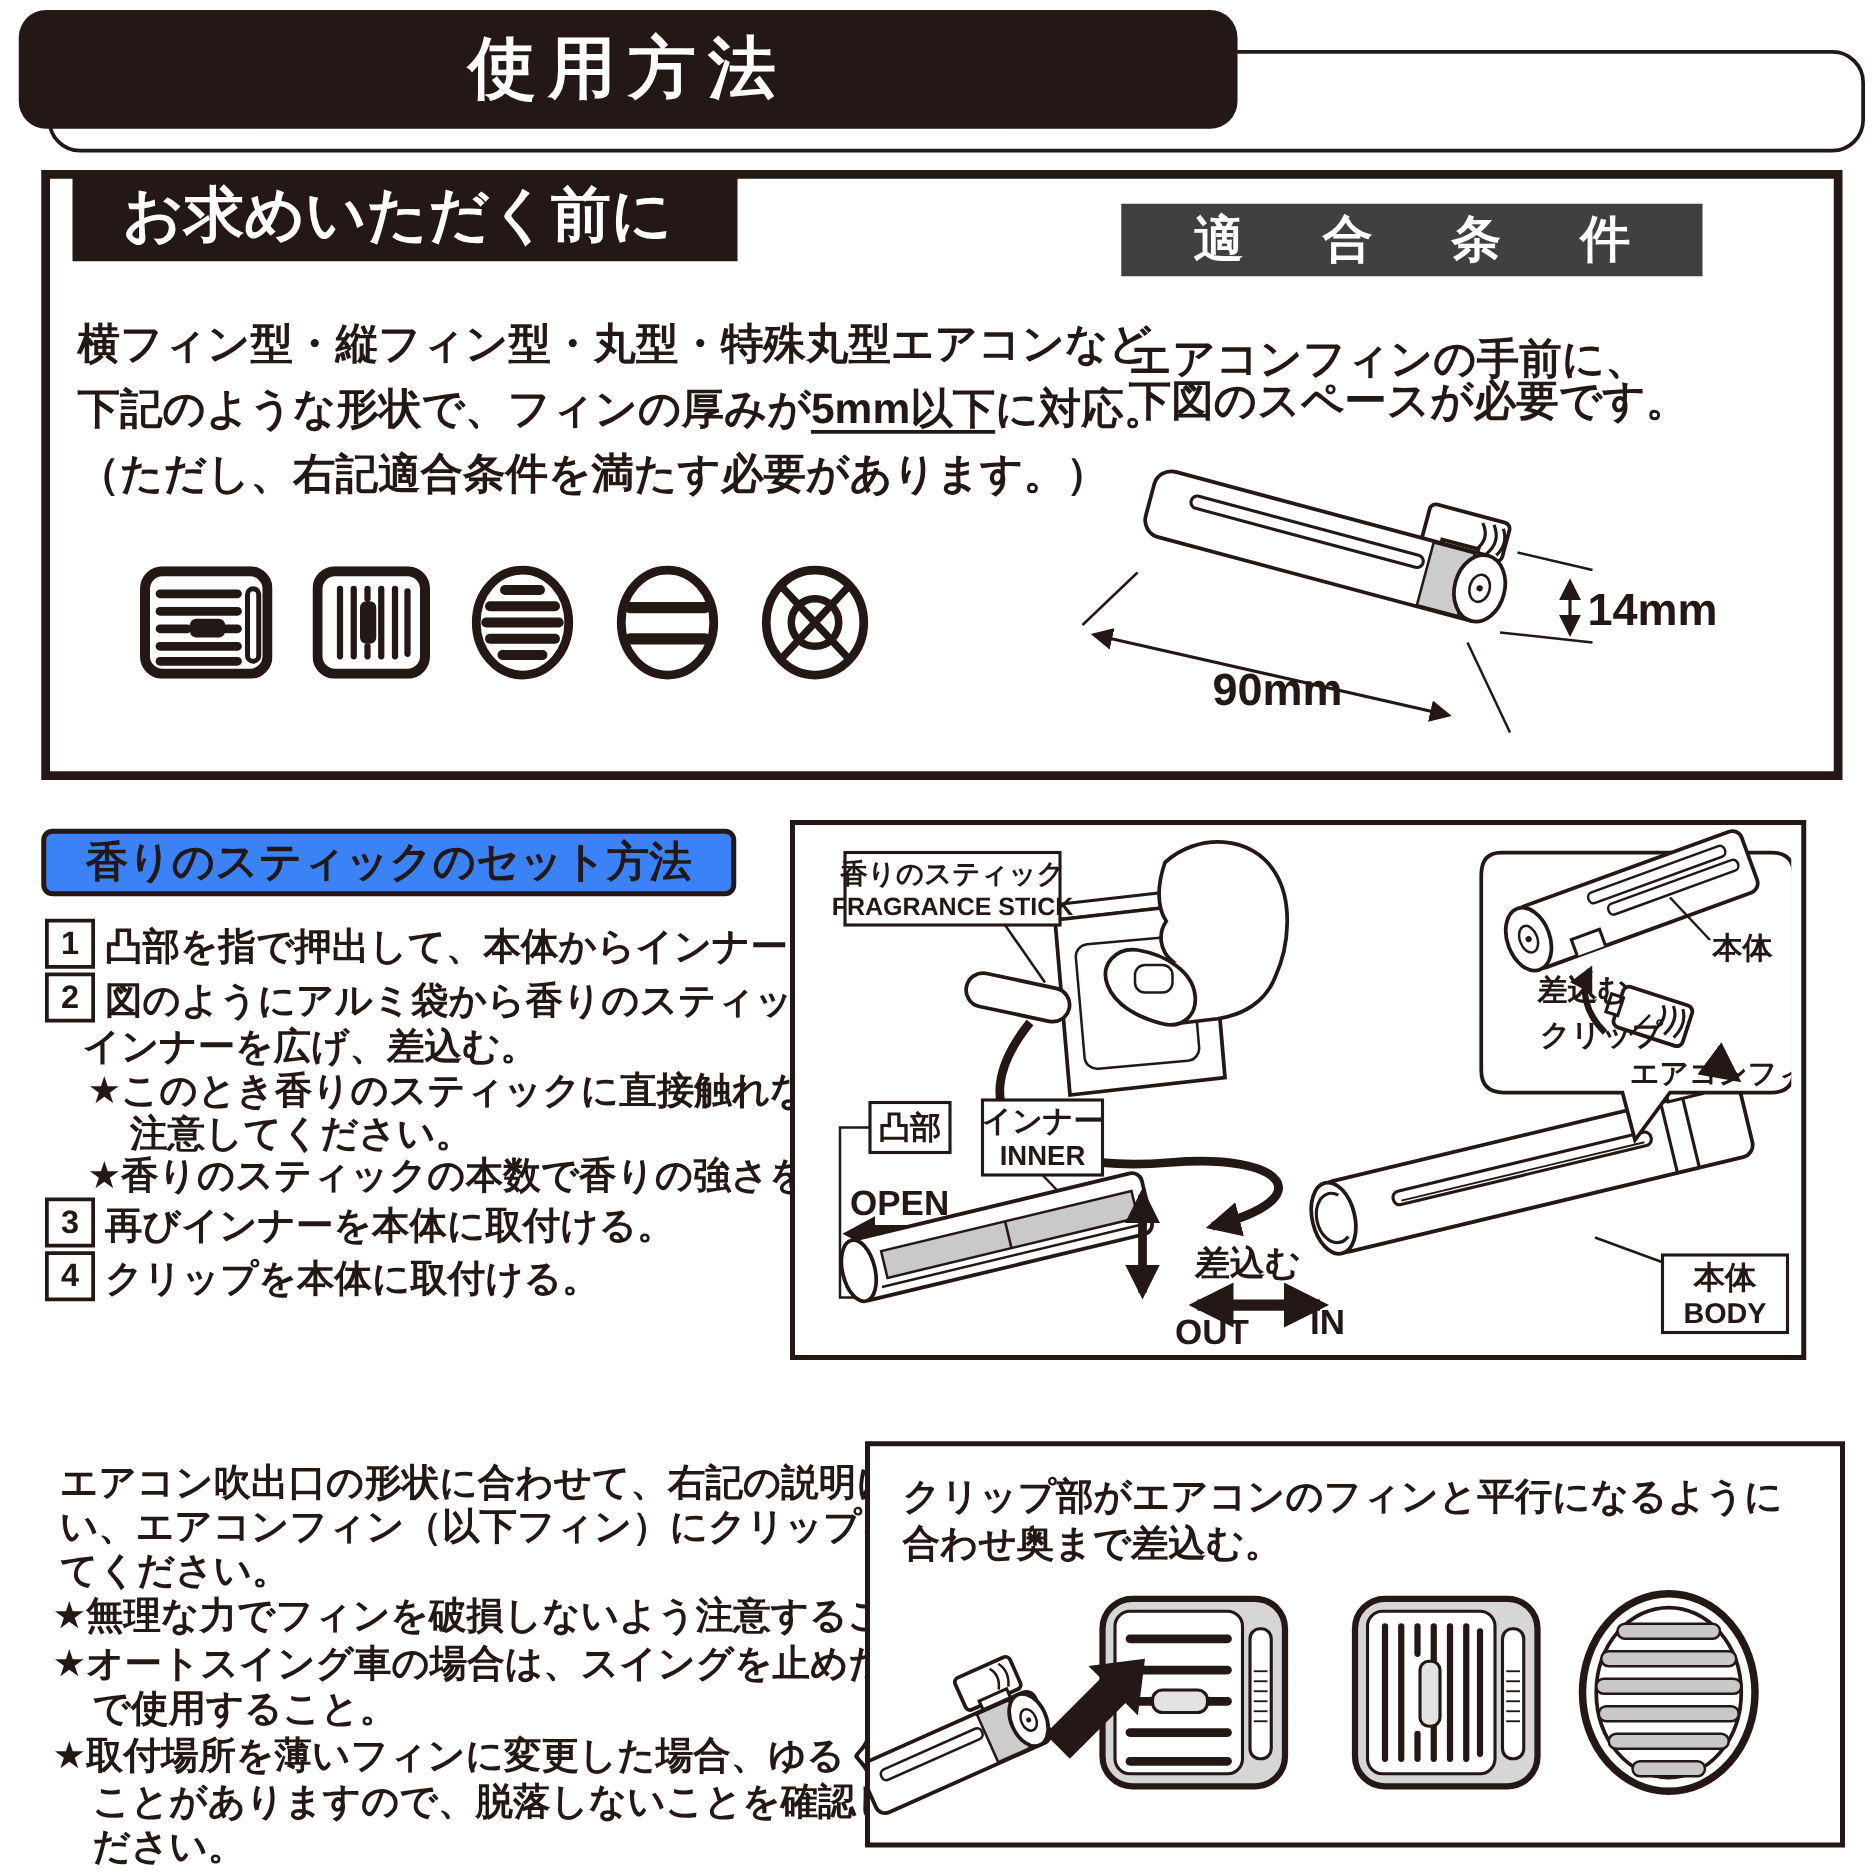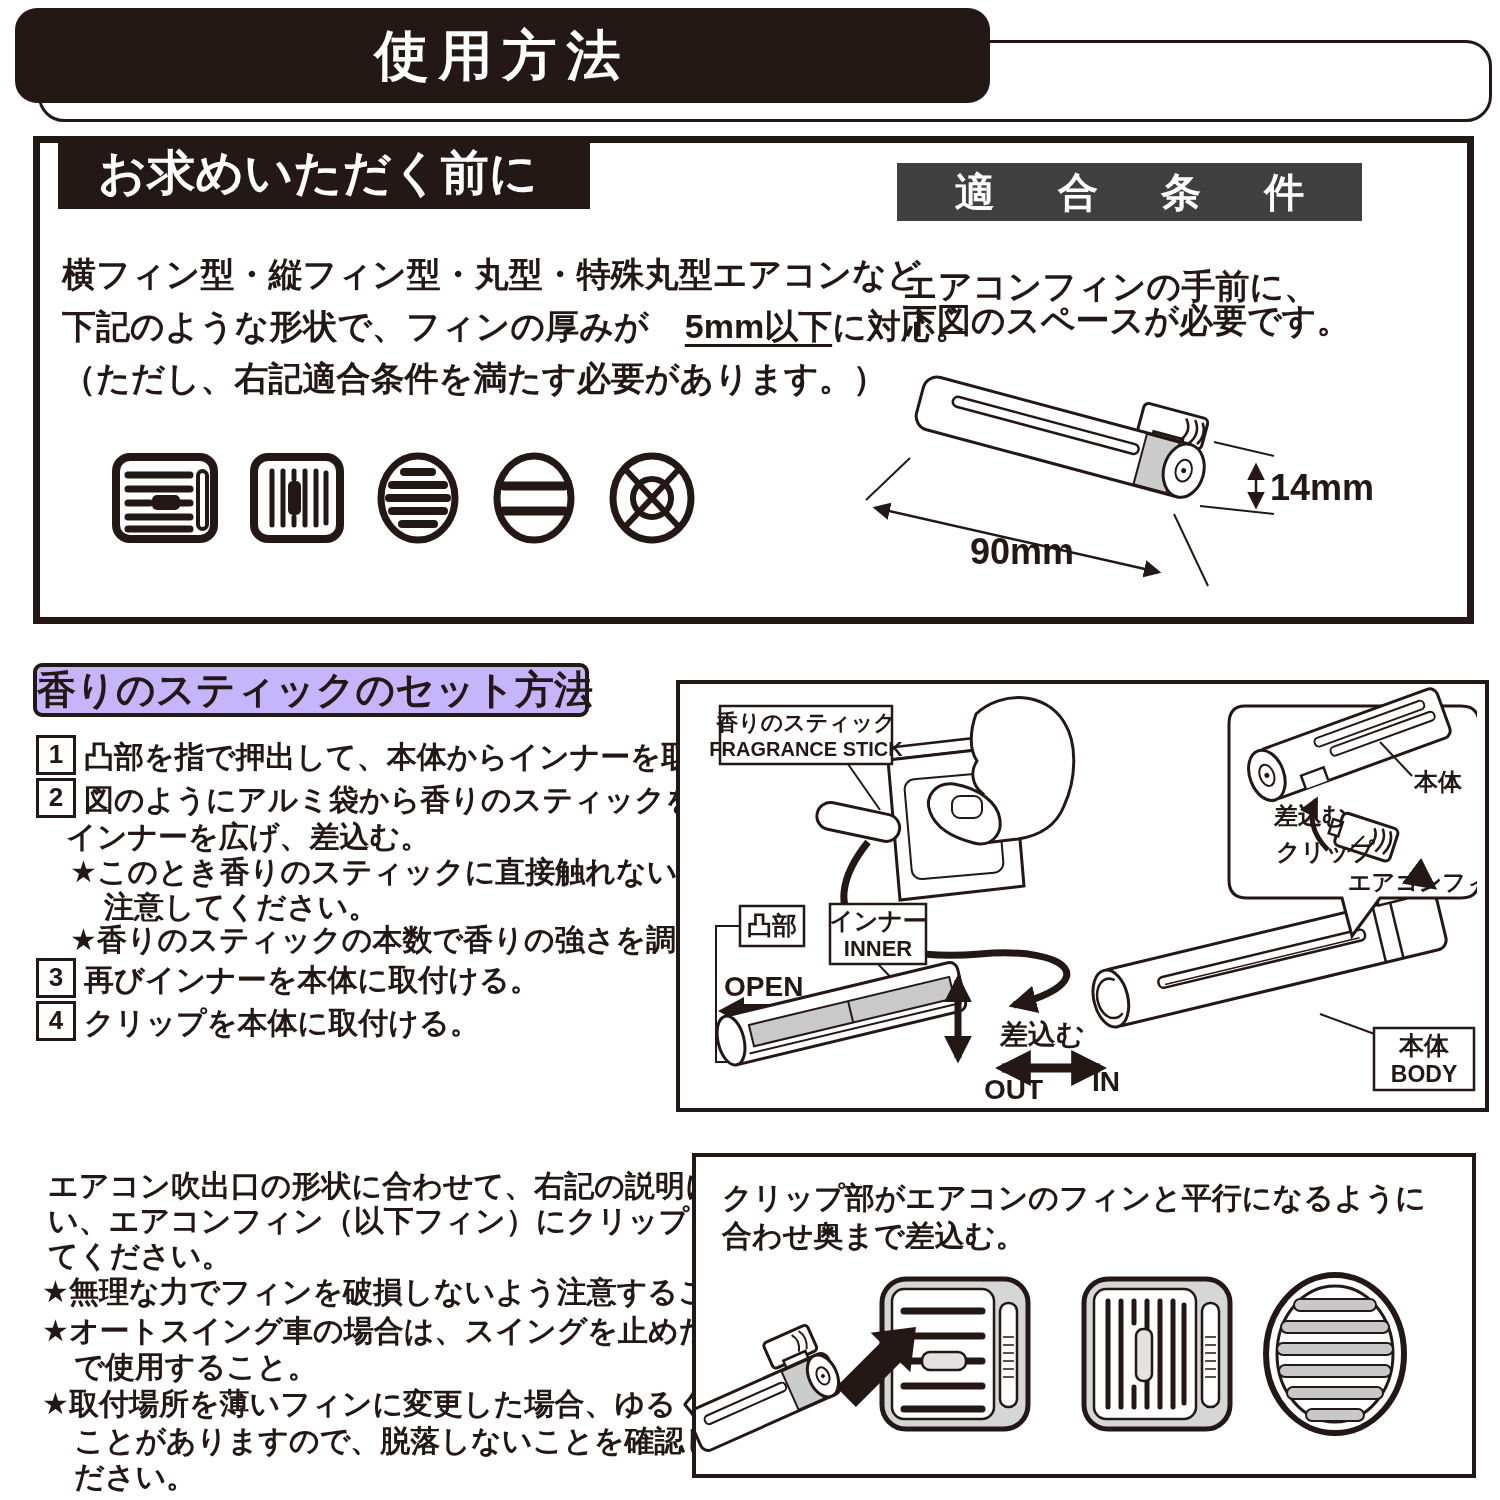--- a/index.html
+++ b/index.html
@@ -9,36 +9,36 @@
   .nowrap{white-space:nowrap;}
   
   .title-underbar{left:38px;top:40px;width:1448px;height:76px;border:3px solid #231815;border-radius:26px;background:#fff;}
   .title-bar{left:15px;top:8px;width:975px;height:95px;background:#231815;border-radius:22px;
              color:#fff;font-size:54px;font-weight:bold;text-align:center;line-height:95px;letter-spacing:10px;}
   
   .box1{left:33px;top:136px;width:1427px;height:474px;border:7px solid #231815;background:#fff;}
   .box1-header{left:30px;top:137px;width:492px;height:72px;background:#231815;color:#fff;
                font-size:48px;font-weight:bold;line-height:72px;padding-left:40px;margin-left:28px;}
   .b1line{font-size:34px;font-weight:600;}
-  .u5mm{text-decoration:underline;text-underline-offset:6px;margin-left:36px;}
+  .u5mm{text-decoration:underline;text-underline-offset:6px;}
   .compat-header{left:897px;top:163px;width:465px;height:58px;background:#404040;color:#fff;
                  font-size:40px;font-weight:bold;text-align:center;line-height:58px;letter-spacing:26px;text-indent:26px;}
   .icon-row{left:112px;top:452px;display:flex;gap:32px;align-items:center;}
   
-  .outline-h{border:4px solid #231815;border-radius:9px;background:#c4b5fd;font-weight:bold;font-size:39px;
+  .outline-h{border:4px solid #231815;border-radius:9px;background:#3b82f6;font-weight:bold;font-size:34px;
              text-align:center;}
   .setup-h{left:33px;top:663px;width:548px;height:46px;line-height:46px;}
   .attach-h{left:45px;top:1100px;width:512px;height:44px;line-height:44px;}
   
   .step{font-size:30px;font-weight:600;}
   .numbox{position:absolute;width:34px;height:34px;border:3px solid #231815;background:#fff;
           font-size:26px;font-weight:bold;text-align:center;line-height:32px;}
   
   .panel{border:4px solid #231815;background:#fff;}
-  .panel2{left:676px;top:656px;width:805px;height:424px;margin-top:24px;}
+  .panel2{left:632px;top:656px;width:805px;height:424px;}
   .panel3{left:692px;top:1153px;width:776px;height:317px;}
   .p3text{font-size:30px;font-weight:600;line-height:38px;}
   svg text{font-family:"Liberation Sans","DejaVu Sans",sans-serif;fill:#231815;}
   svg .jp{font-weight:600;}
 </style>
 </head>
 <body>
 
 <div id="sheet">
 

